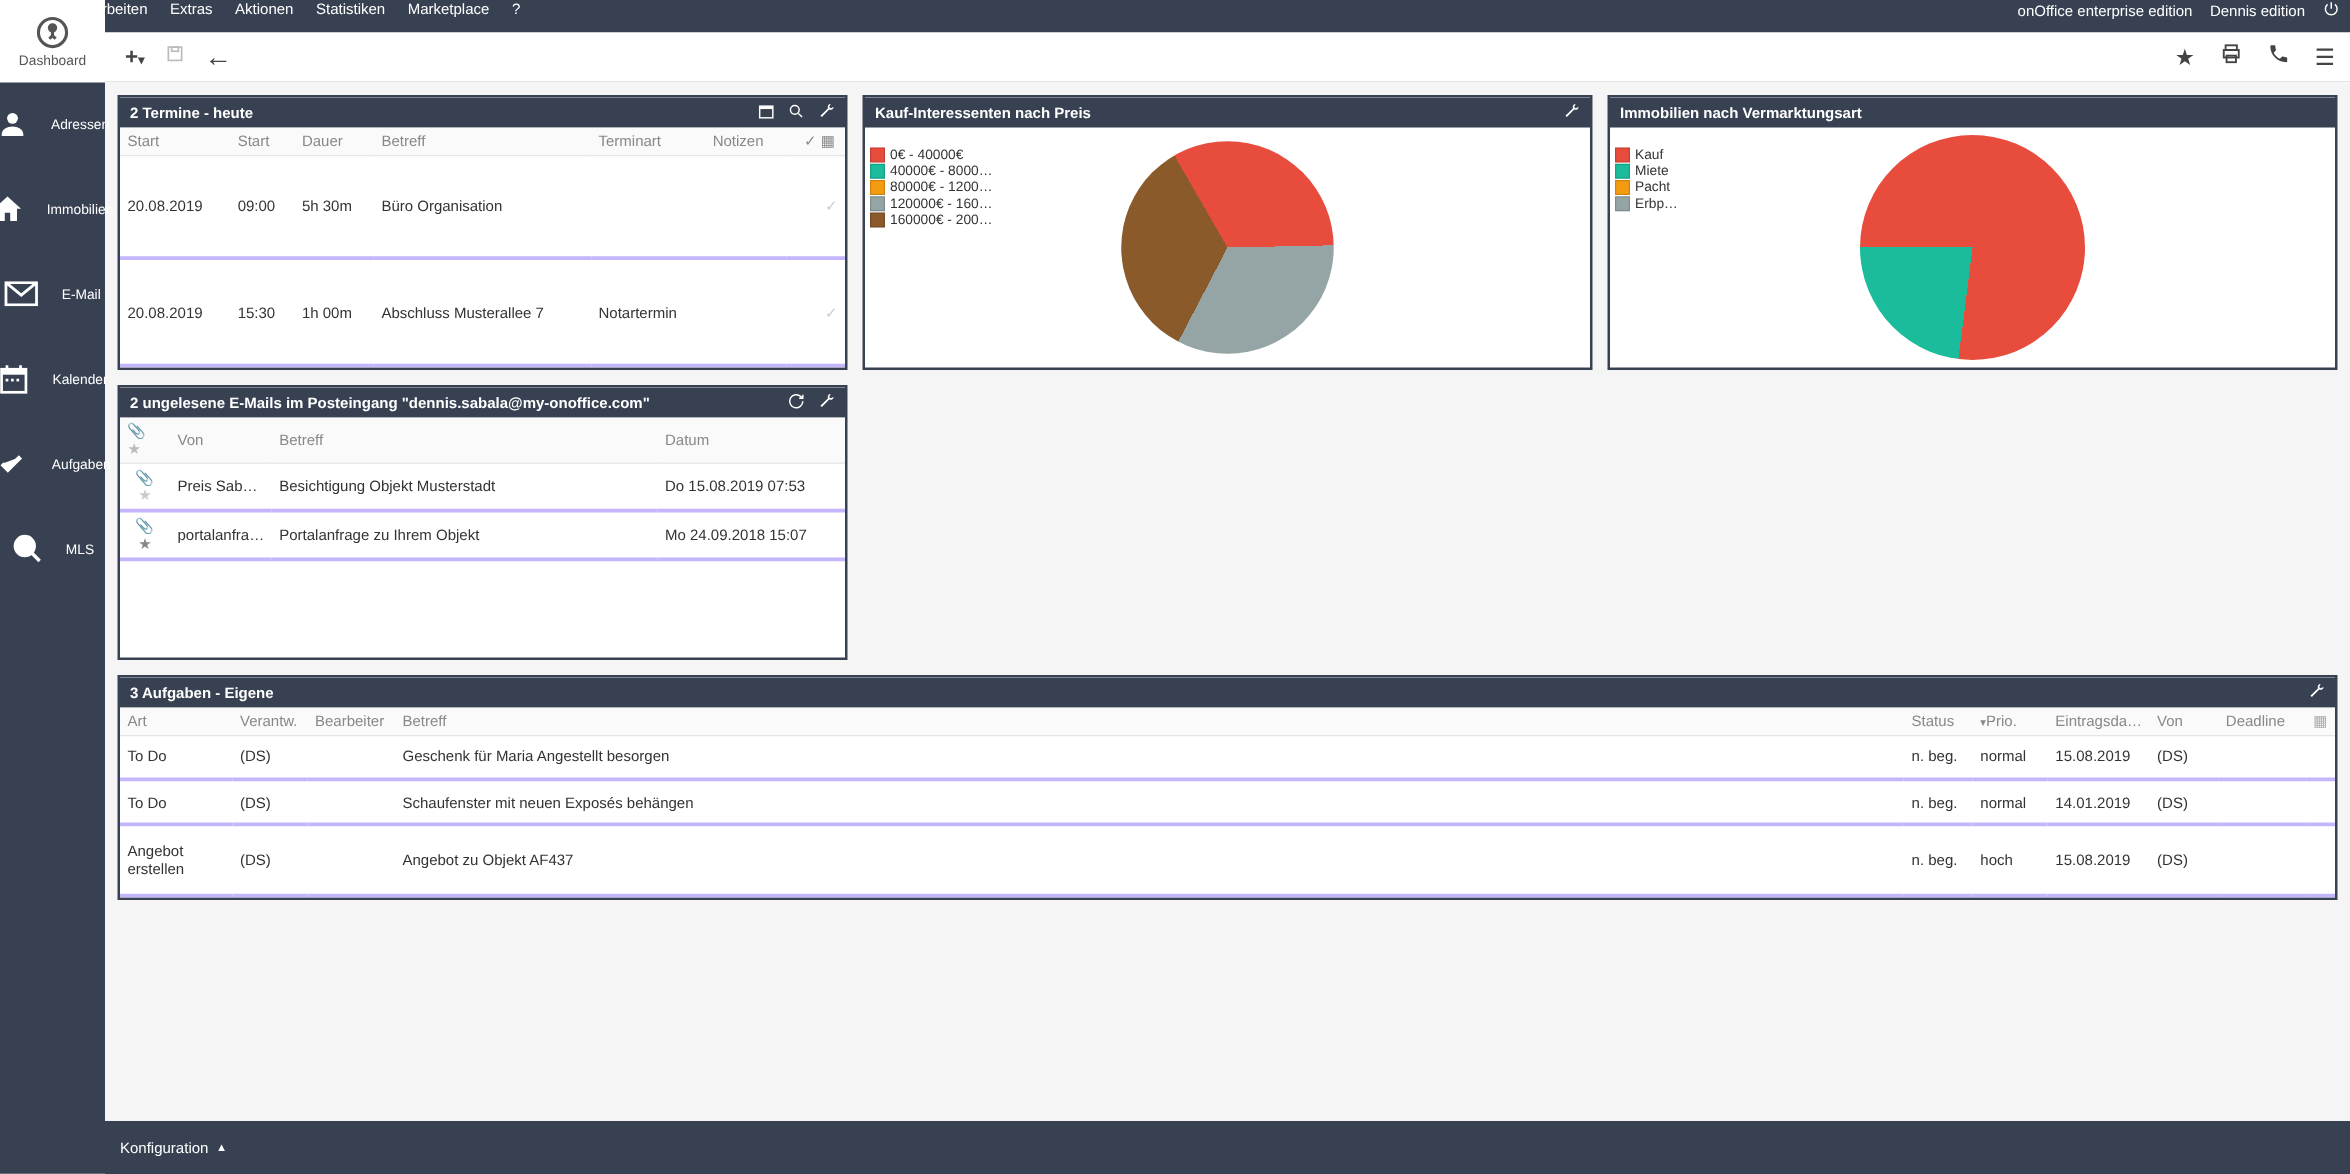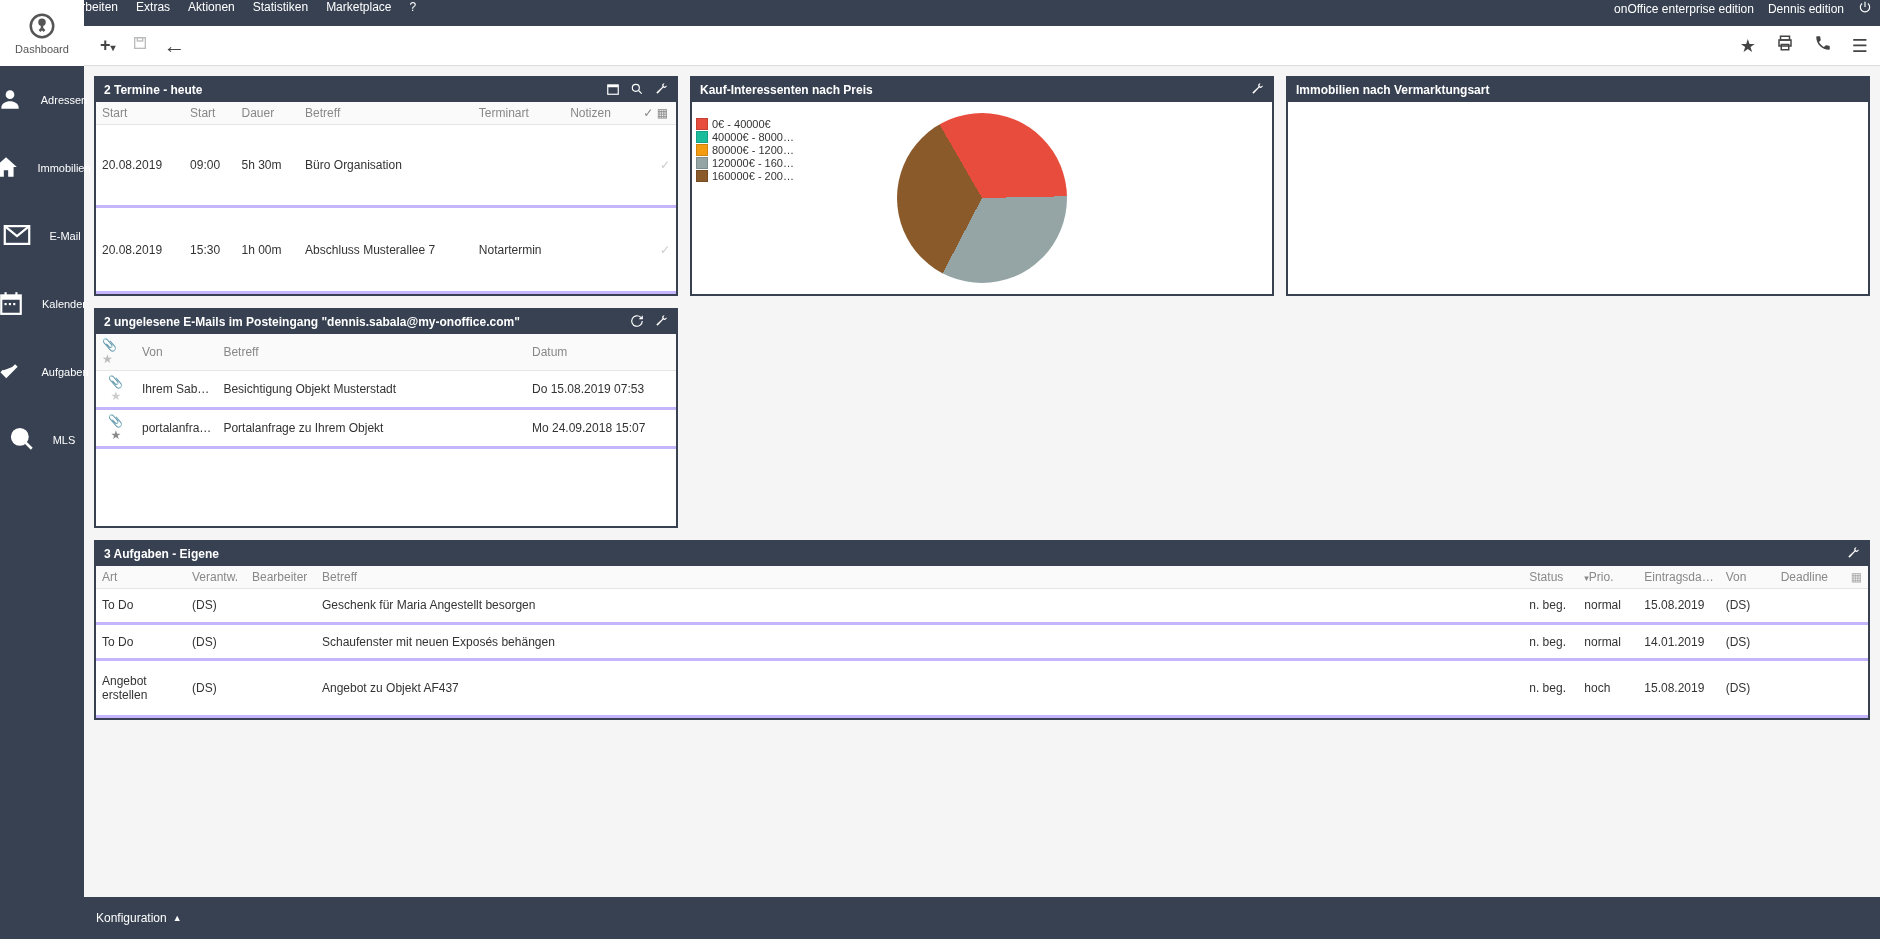--- a/index.html
+++ b/index.html
@@ -267,20 +267,43 @@
         <div class="pie-wrap">
             <div class="pie" id="pie-kauf" style="width: 170px; height: 170px; background: conic-gradient(from -30deg, rgb(231, 76, 60) 0deg, rgb(231, 76, 60) 118.8deg, rgb(149, 165, 166) 118.8deg, rgb(149, 165, 166) 237.6deg, rgb(139, 90, 43) 237.6deg, rgb(139, 90, 43) 360deg);"></div>
           </div>
       </div>
     </div>
 
     <div class="widget">
       <div class="w-header">
         <span>Immobilien nach Vermarktungsart</span>
       </div>
+      <div class="w-body">
+        <div class="legend" id="verm-legend">
+            <div class="legend-row">
+              <span class="legend-sw" style="background:#e74c3c"></span>
+              <span>Kauf</span>
+            </div>
+            <div class="legend-row">
+              <span class="legend-sw" style="background:#1abc9c"></span>
+              <span>Miete</span>
+            </div>
+            <div class="legend-row">
+              <span class="legend-sw" style="background:#f39c12"></span>
+              <span>Pacht</span>
+            </div>
+            <div class="legend-row">
+              <span class="legend-sw" style="background:#95a5a6"></span>
+              <span>Erbp…</span>
+            </div>
+          </div>
+        <div class="pie-wrap">
+            <div class="pie" id="pie-verm" style="width: 180px; height: 180px; background: conic-gradient(from -90deg, rgb(231, 76, 60) 0deg, rgb(231, 76, 60) 277.2deg, rgb(26, 188, 156) 277.2deg, rgb(26, 188, 156) 360deg);"></div>
+          </div>
+      </div>
     </div>
 
     <div class="widget">
       <div class="w-header">
         <span>2 ungelesene E-Mails im Posteingang "dennis.sabala@my-onoffice.com"</span>
         <div class="w-header-icons">
           <span><svg width="14" height="14" viewBox="0 0 24 24" fill="none" stroke="#fff" stroke-width="2">
                 <path d="M21 12a9 9 0 1 1-3-6.7L21 8M21 3v5h-5"></path>
               </svg></span>
           <span><svg width="14" height="14" viewBox="0 0 24 24" fill="#fff">
@@ -294,21 +317,21 @@
               <tr>
             <th class="email-icons-col"><span style="color:#bbb;">📎</span> <span style="color:#bbb;">★</span></th>
             <th style="width:70px">Von</th>
             <th>Betreff</th>
             <th style="width:150px;text-align:left">Datum</th>
           </tr>
             </thead>
           <tbody id="emails-body">
               <tr>
                 <td class="email-icons-col"><span style="color:#ccc">📎</span> <span class="star">★</span></td>
-                <td>Ihrem Sab…</td>
+                <td>Preis Sab…</td>
                 <td>Besichtigung Objekt Musterstadt</td>
                 <td>Do 15.08.2019 07:53</td>
               </tr>
               <tr>
                 <td class="email-icons-col"><span style="color:#ccc">📎</span> <span class="star f">★</span></td>
                 <td>portalanfra…</td>
                 <td>Portalanfrage zu Ihrem Objekt</td>
                 <td>Mo 24.09.2018 15:07</td>
               </tr>
             </tbody>

